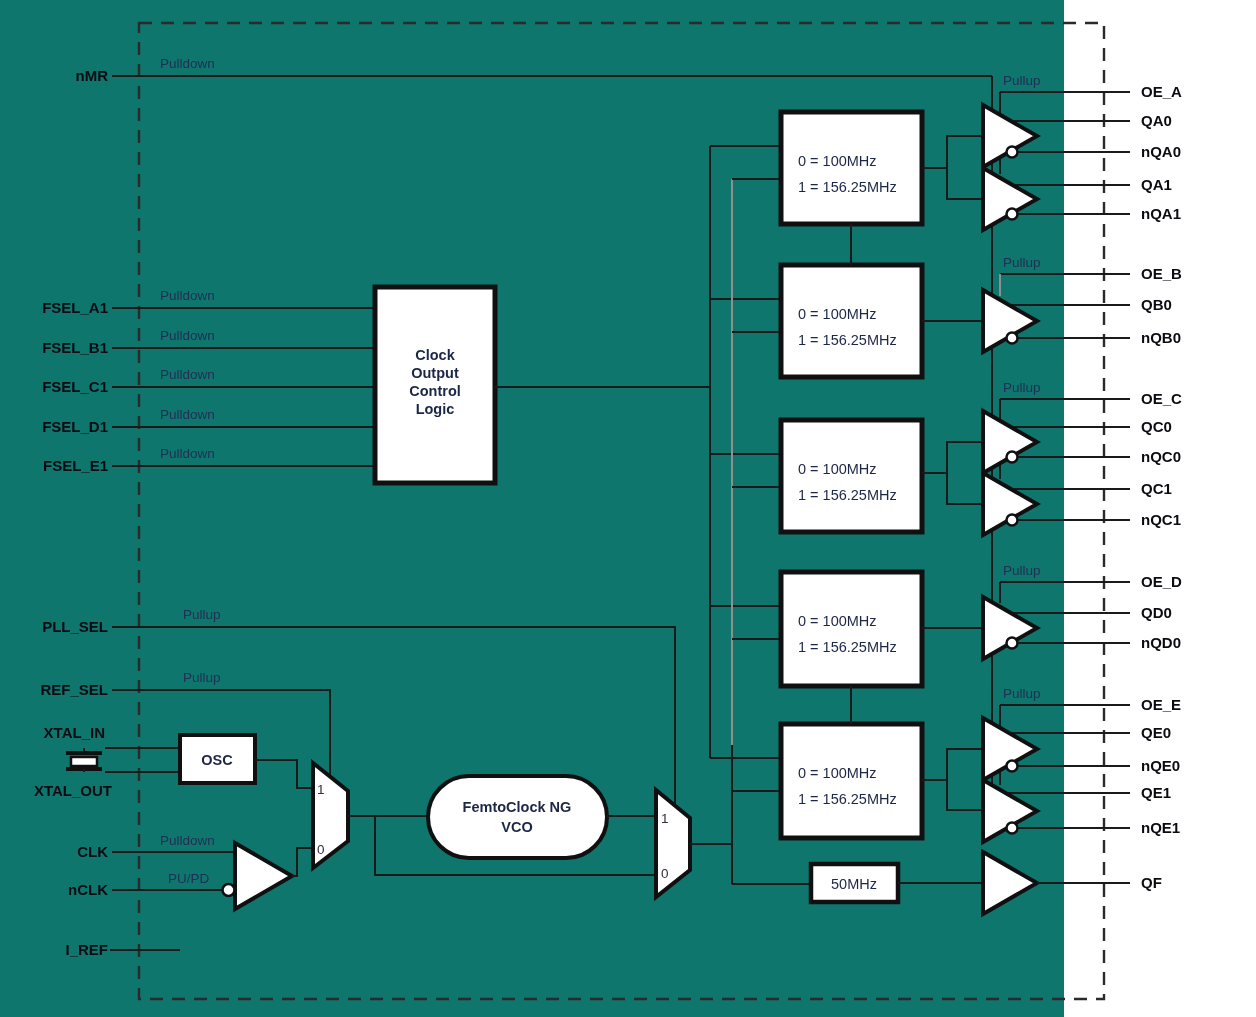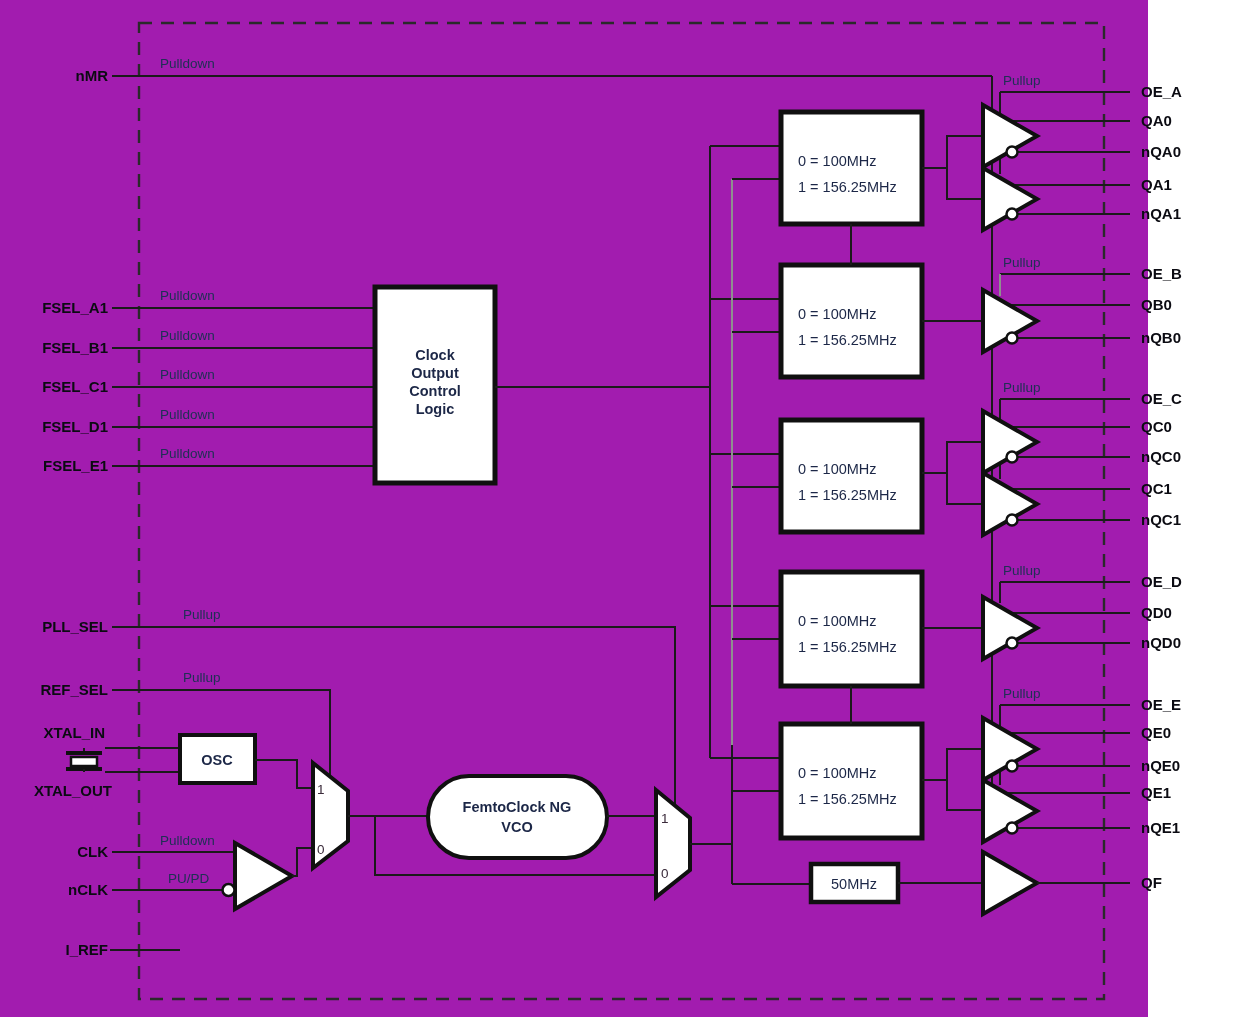--- a/index.html
+++ b/index.html
@@ -1,16 +1,16 @@
 <!DOCTYPE html>
 <html><head>
 <meta charset="utf-8">
 <style>
   html,body{margin:0;padding:0;background:#ffffff;}
-  .stage{width:1148px;height:1017px;position:relative;background:#a21caf;}
+  .stage{width:1064px;height:1017px;position:relative;background:#0f766e;}
   svg{display:block;font-family:"Liberation Sans", sans-serif;}
   .wire{stroke:#1a1a1a;stroke-width:2;fill:none;}
   .wire-gray{stroke:#8f8f8f;stroke-width:2;fill:none;}
   .dashed{stroke:#2a2a2a;stroke-width:2.4;fill:none;stroke-dasharray:13 9;}
   .box{fill:#ffffff;stroke:#101010;}
   .bw5{stroke-width:5;}
   .bw4{stroke-width:4;}
   .tri{fill:#ffffff;stroke:#101010;stroke-width:4;stroke-linejoin:miter;}
   .bubble{fill:#ffffff;stroke:#101010;stroke-width:2.5;}
   .pin{font-size:15px;font-weight:bold;fill:#0b0b12;}

